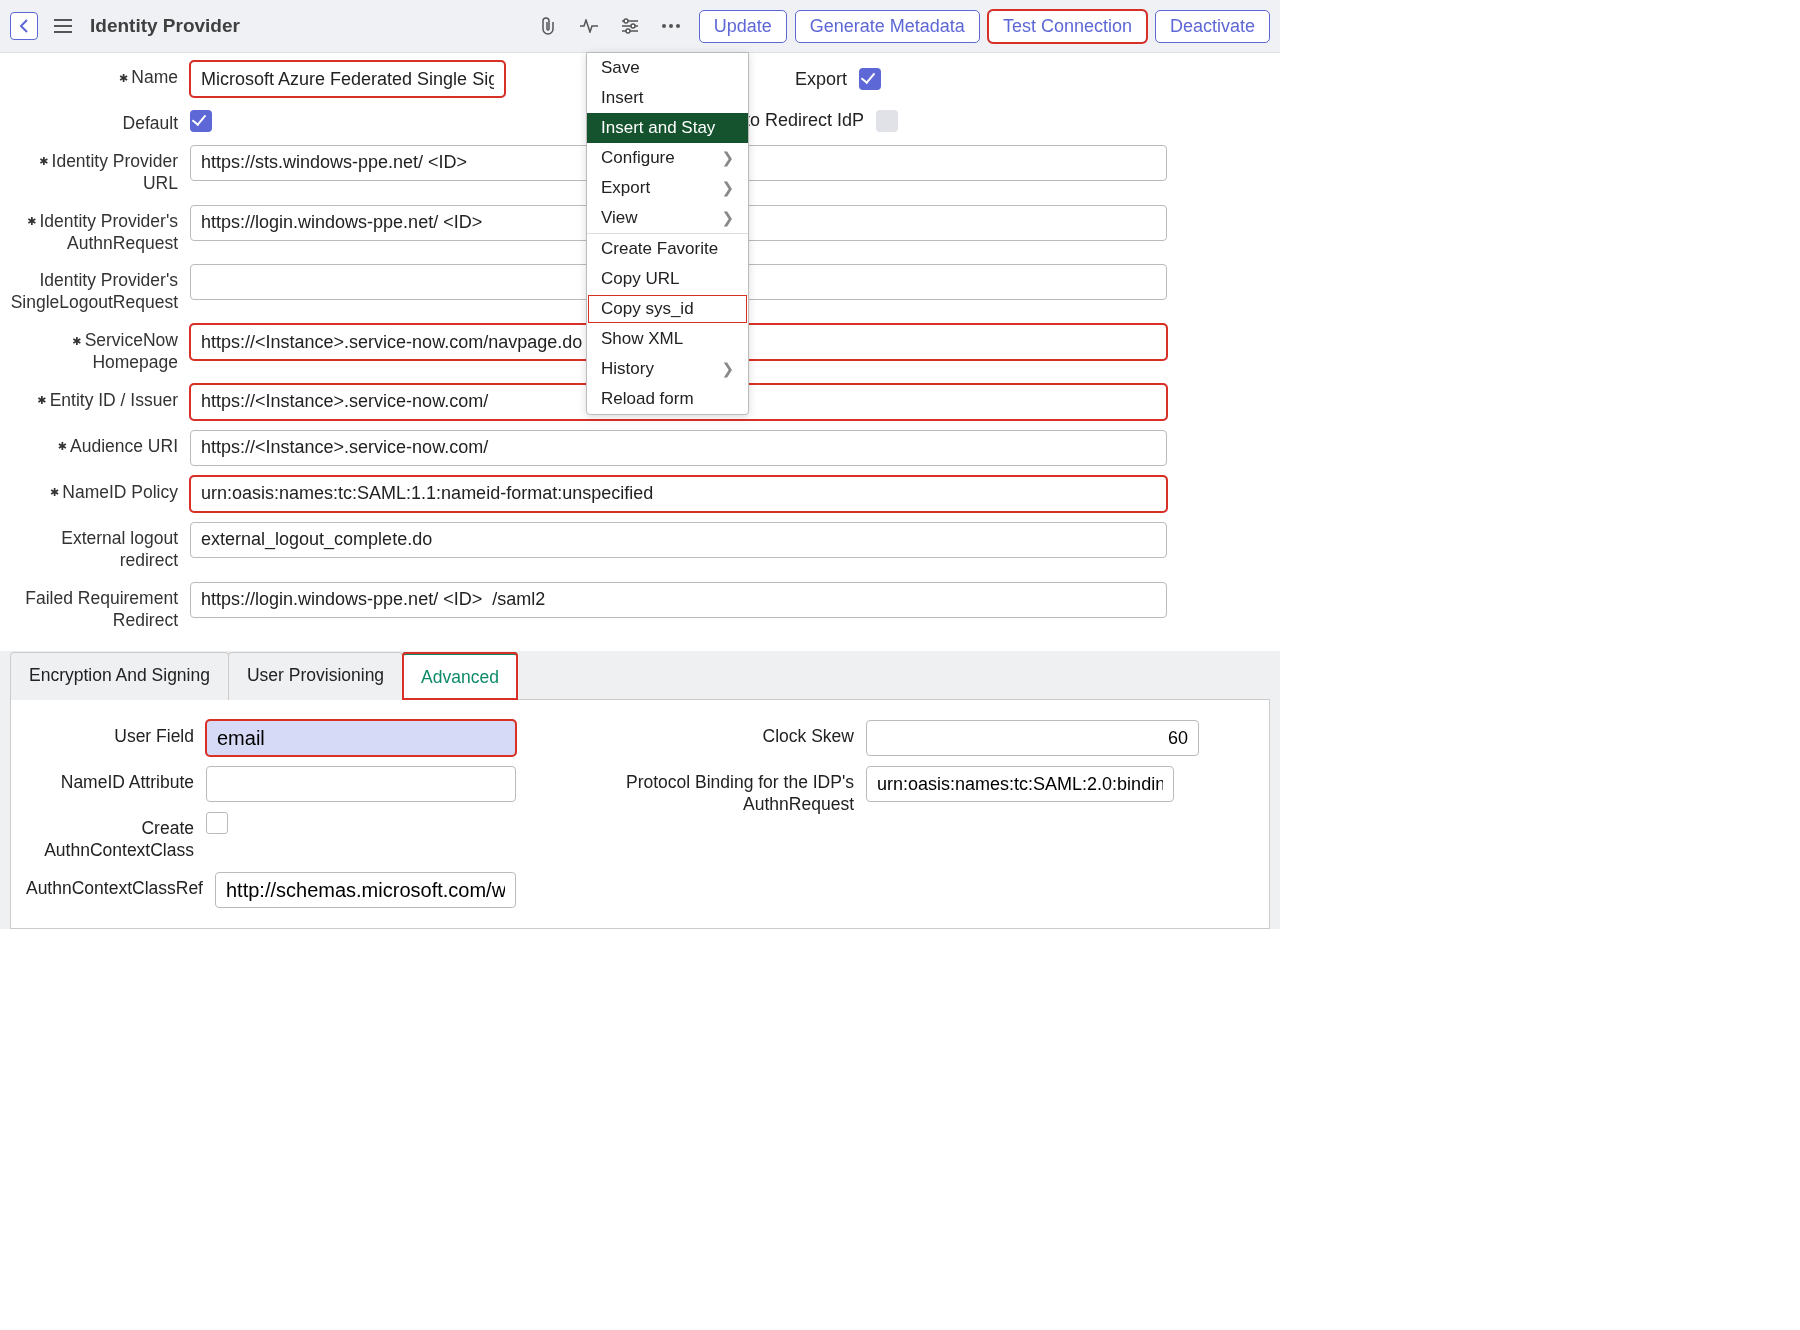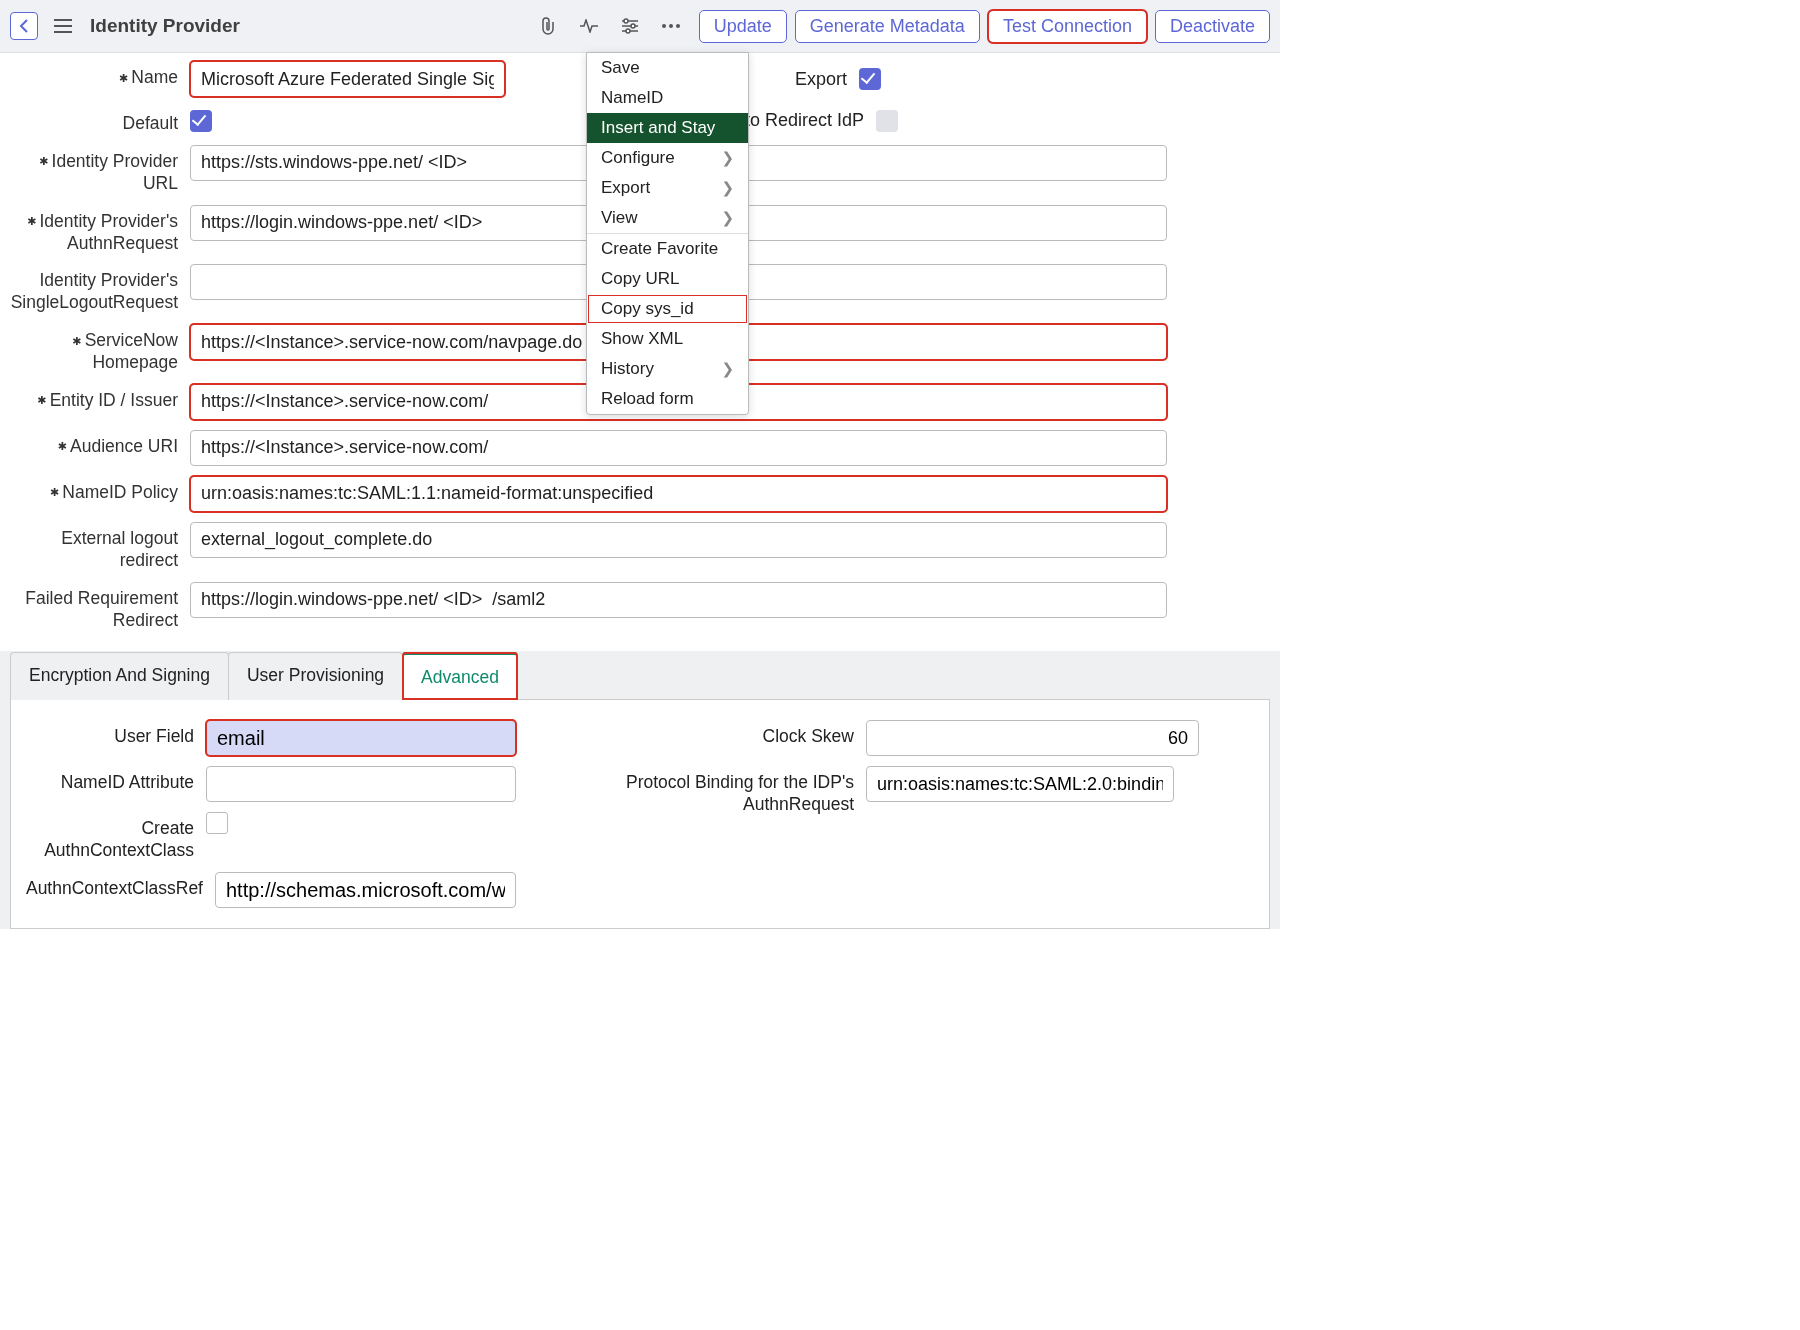--- a/index.html
+++ b/index.html
@@ -222,21 +222,21 @@
   <div class="header-buttons">
     <button class="hdr-btn">Update</button>
     <button class="hdr-btn">Generate Metadata</button>
     <button class="hdr-btn boxed">Test Connection</button>
     <button class="hdr-btn">Deactivate</button>
   </div>
 </div>
 
 <div class="ctx-menu">
   <div class="ctx-item">Save</div>
-  <div class="ctx-item">NameID</div>
+  <div class="ctx-item">Insert</div>
   <div class="ctx-item active">Insert and Stay</div>
   <div class="ctx-item">
       <span>Configure</span>
       <span class="ctx-caret">❯</span>
     </div>
   <div class="ctx-item">
       <span>Export</span>
       <span class="ctx-caret">❯</span>
     </div>
   <div class="ctx-item">

